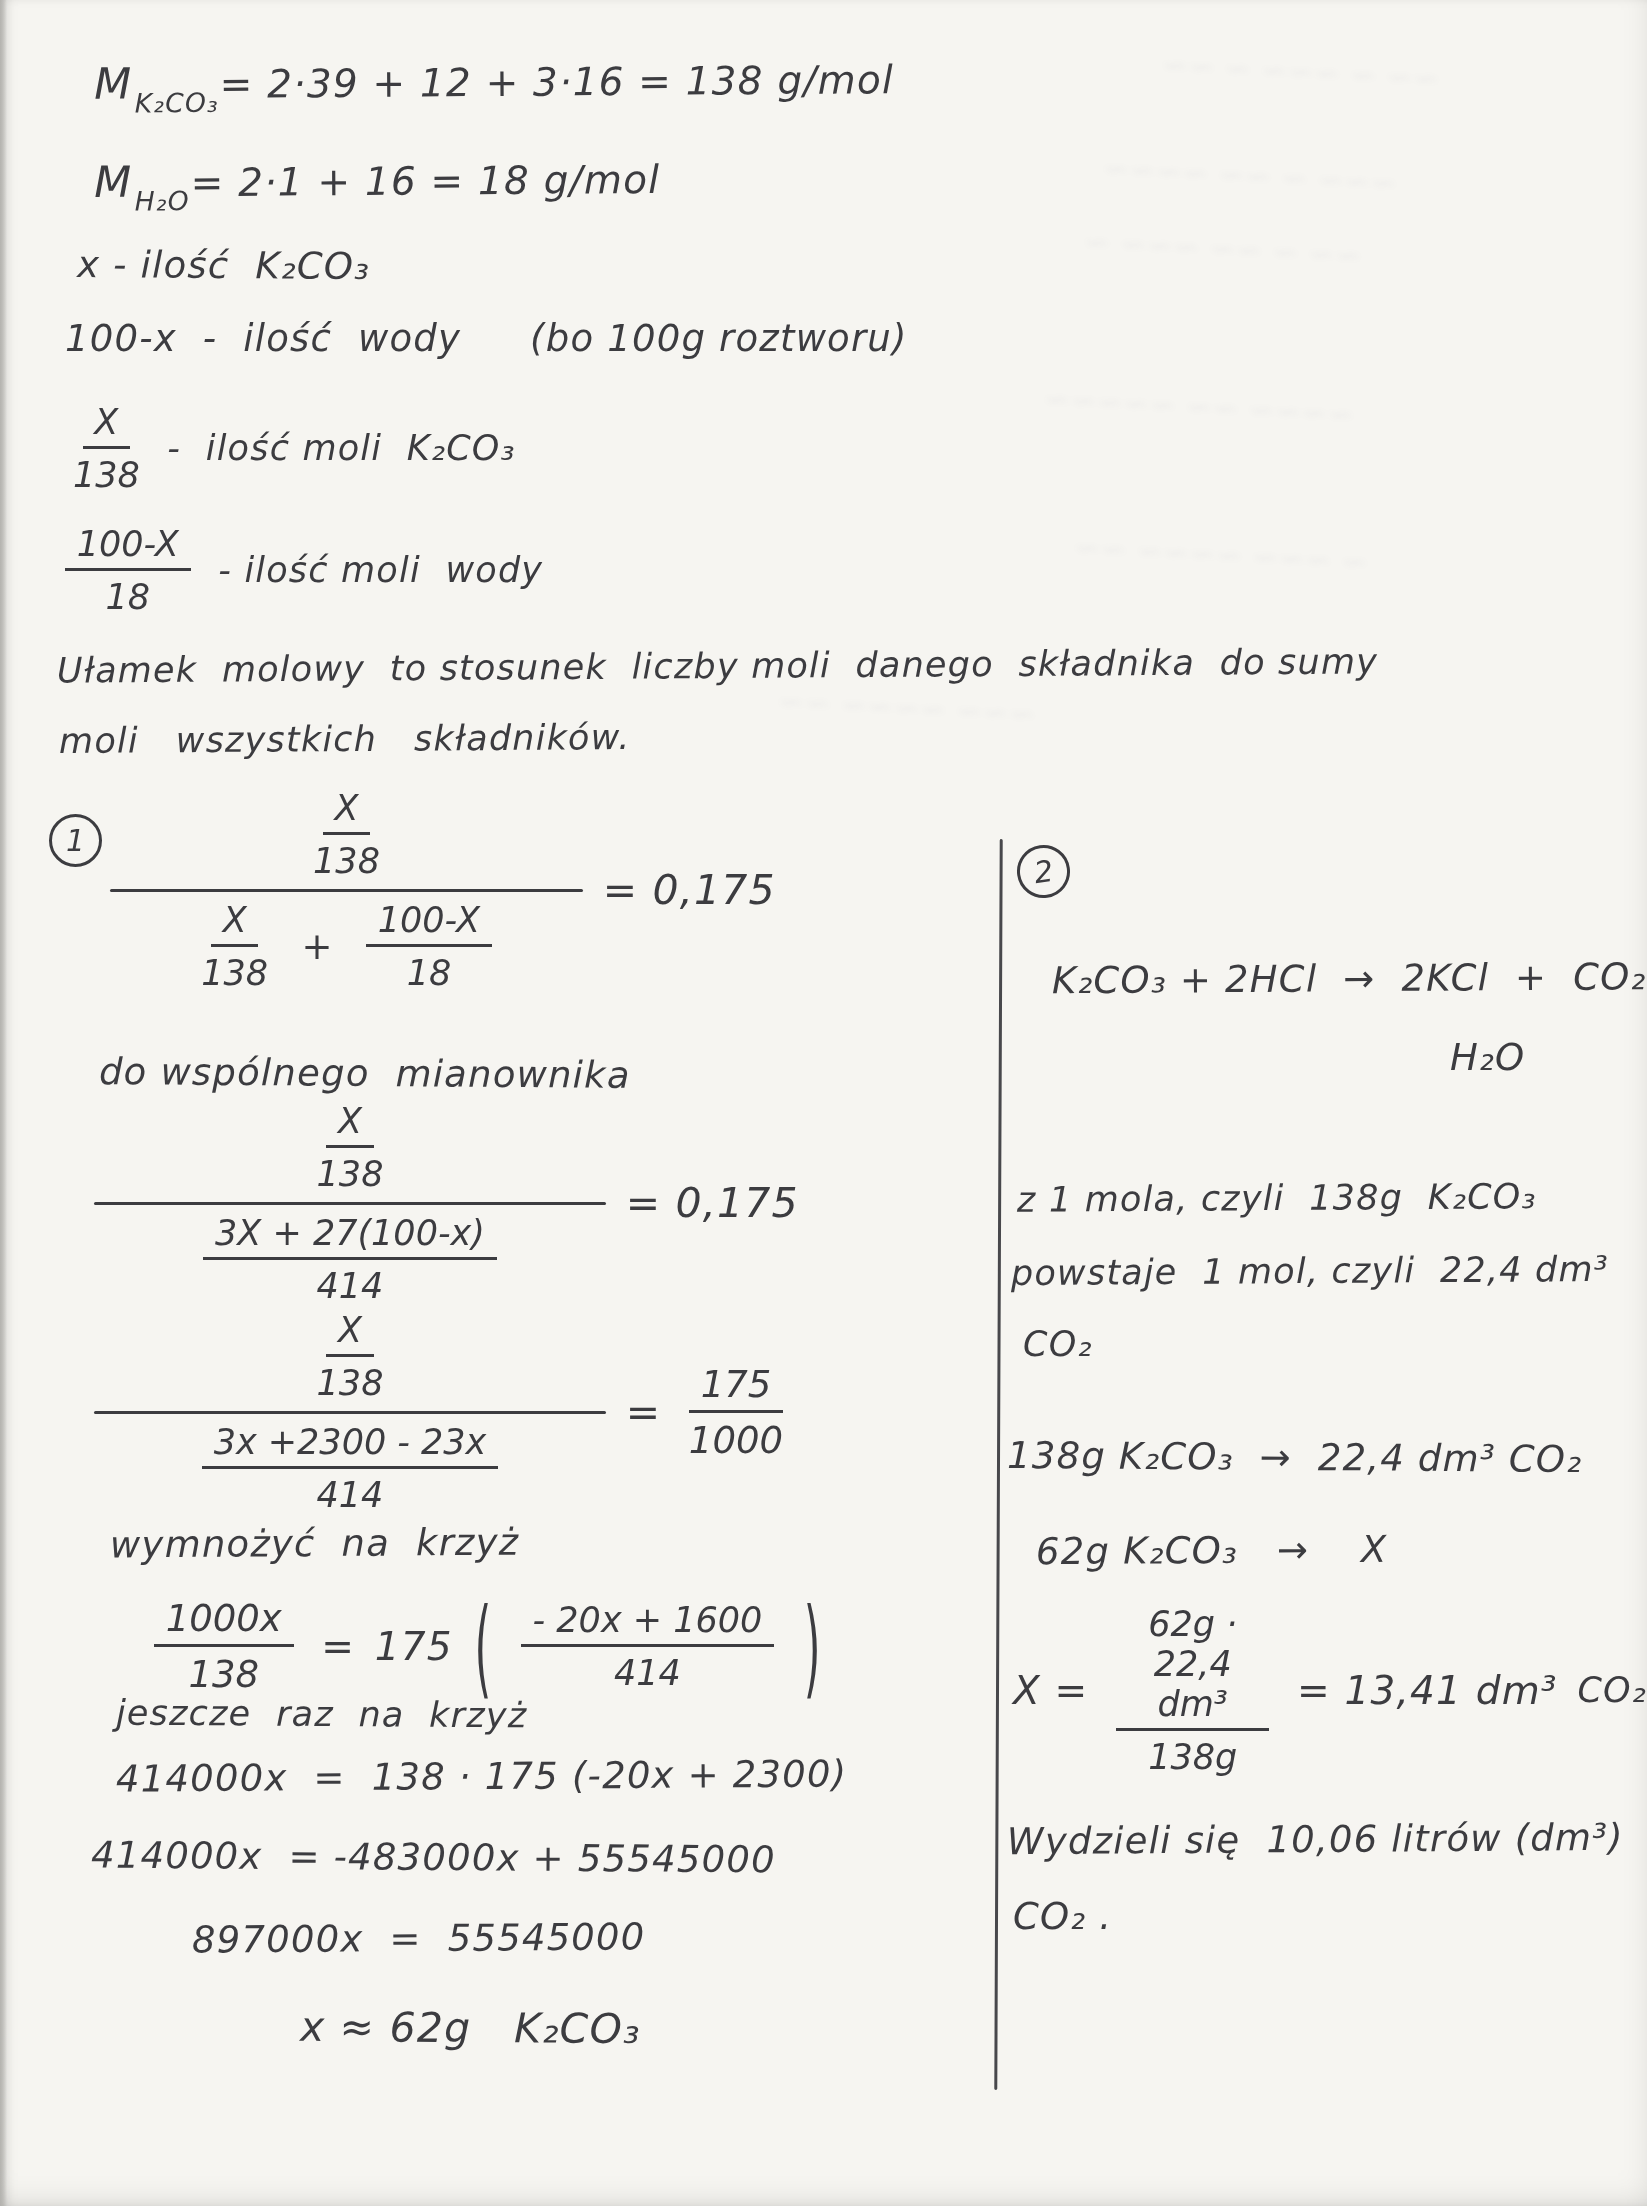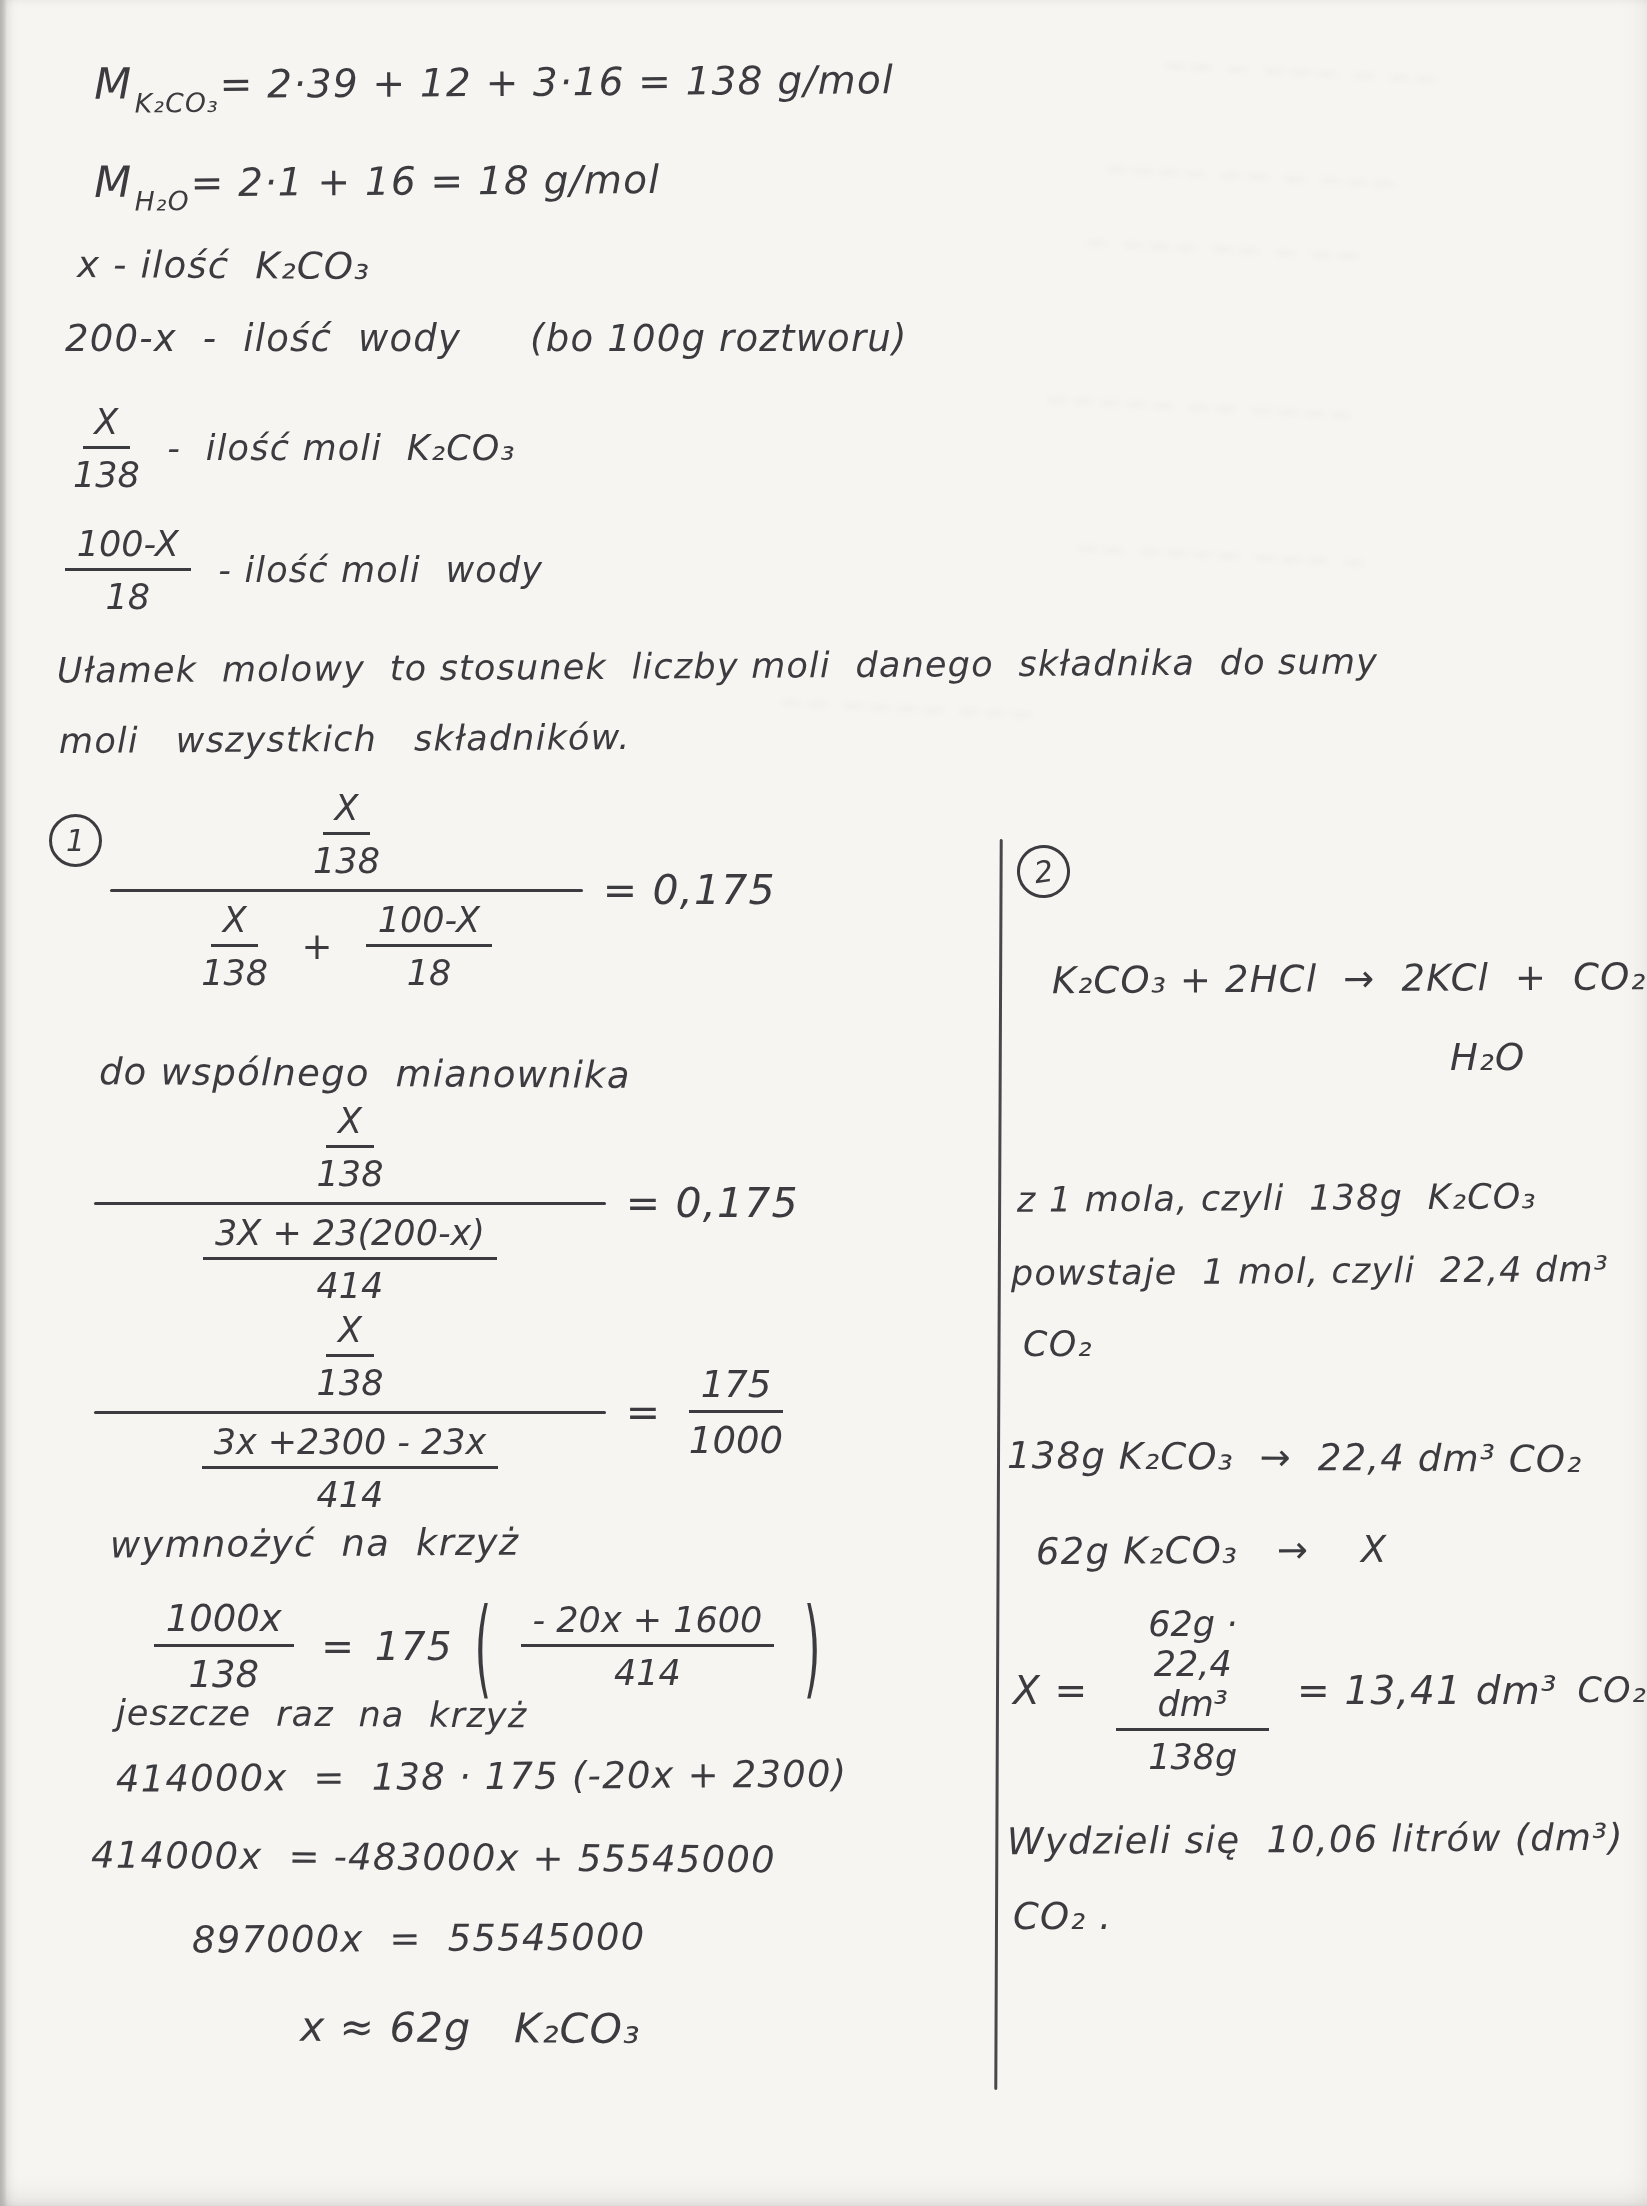--- a/index.html
+++ b/index.html
@@ -53,21 +53,21 @@
     <span class="mm">M</span><span class="mmsub">K₂CO₃</span><span class="fs40">= 2·39 + 12 + 3·16 = 138 g/mol</span>
   </div>
 
   <div class="abs hw tilt1" style="left:69px;top:136px;">
     <span class="mm">M</span><span class="mmsub">H₂O</span><span class="fs40">= 2·1 + 16 = 18 g/mol</span>
   </div>
 
   <div class="abs hw fs38 tilt2" style="left:77px;top:244px;">x - ilość  K₂CO₃</div>
 
   <div class="abs" style="left:65px;top:317px;display:flex;gap:69px;">
-    <span class="hw fs38">200-x  -  ilość  wody</span>
+    <span class="hw fs38">100-x  -  ilość  wody</span>
     <span class="hw fs38">(bo 100g roztworu)</span>
   </div>
 
   <div class="eqrow" style="left:65px;top:402px;">
     <span class="frac fs36">
       <span class="fnum">X</span>
       <span class="fden">138</span>
     </span>
     <span class="hw fs36">-  ilość moli  K₂CO₃</span>
   </div>
@@ -117,21 +117,21 @@
     <span class="bigfrac" style="width:512px;">
       <span class="bignum">
         <span class="frac fs36">
           <span class="fnum">X</span>
           <span class="fden">138</span>
         </span>
       </span>
       <span class="bigbar"></span>
       <span class="bigden">
         <span class="frac fs36">
-          <span class="fnum">3X + 23(200-x)</span>
+          <span class="fnum">3X + 27(100-x)</span>
           <span class="fden">414</span>
         </span>
       </span>
     </span>
     <span class="hw fs42">= 0,175</span>
   </div>
 
   <div class="eqrow" style="left:94px;top:1310px;">
     <span class="bigfrac" style="width:512px;">
       <span class="bignum">

